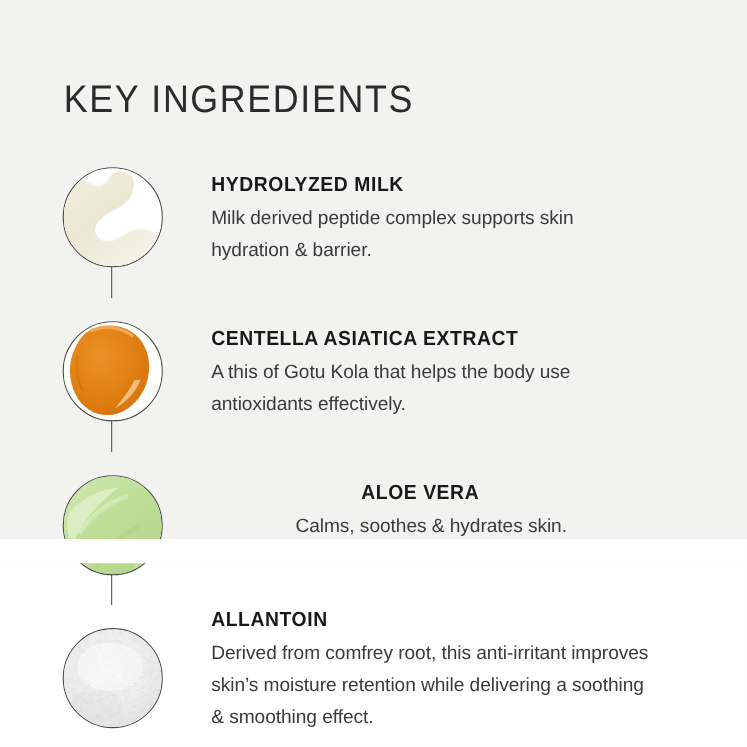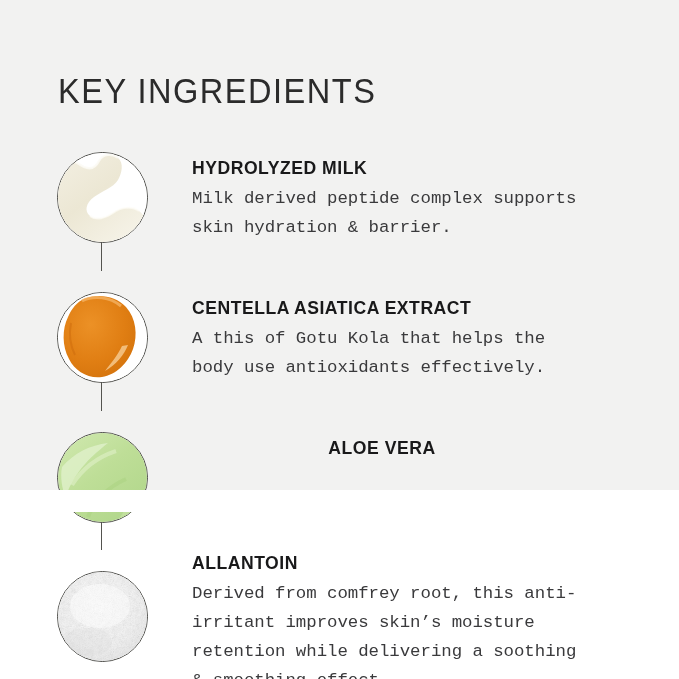--- a/index.html
+++ b/index.html
@@ -63,21 +63,21 @@
     font-weight:700;
     font-size:18.5px;
     letter-spacing:0.55px;
     color:#19191a;
     line-height:22px;
     margin:0 0 5px 0;
     transform:scaleX(0.95);transform-origin:left center;
     white-space:nowrap;
   }
   .ing-desc{
-    font-family:Liberation Mono, monospace;
+    font-family:Liberation Sans, sans-serif;
     font-weight:300;
     font-size:17.4px;
     line-height:29px;
     color:#3a3a3c;
     margin:0;
     letter-spacing:-0.05px;
   }
 </style>
 </head>
 <body>
@@ -159,20 +159,21 @@
             <path d="M4,34 C16,20 32,12 50,10 C40,18 28,28 20,40 C14,48 9,58 8,66 C4,56 2,44 4,34 Z" fill="#e2f2cd" opacity="0.75"></path>
             <path d="M14,52 C24,36 40,24 58,18" fill="none" stroke="#dff0c8" stroke-width="4" opacity="0.6"></path>
             <path d="M30,84 C36,68 50,54 68,46" fill="none" stroke="#a8d07e" stroke-width="4" opacity="0.45"></path>
             <path d="M0,58 C8,58 14,62 16,70 C11,68 5,64 0,62 Z" fill="#9fc974" opacity="0.5"></path>
             <path d="M60,88 C66,76 76,66 89,60 L89,89 Z" fill="#cfe8ae" opacity="0.5"></path>
           </svg>
         </div>
       </div>
       <div class="copy" style="top:5px;text-align:center;">
         <p class="ing-name">ALOE VERA</p>
+        <p class="ing-desc">Calms, soothes &amp; hydrates skin.</p>
       </div>
     </div>
 
     <div class="ingredient-row" style="top:550px;">
       <div class="media">
         <div class="swatch">
           <svg class="blob" viewBox="0 0 89 89" preserveAspectRatio="none">
             <defs>
               <radialGradient id="gpow" cx="0.45" cy="0.38" r="0.78">
                 <stop offset="0%" stop-color="#ffffff"></stop>

